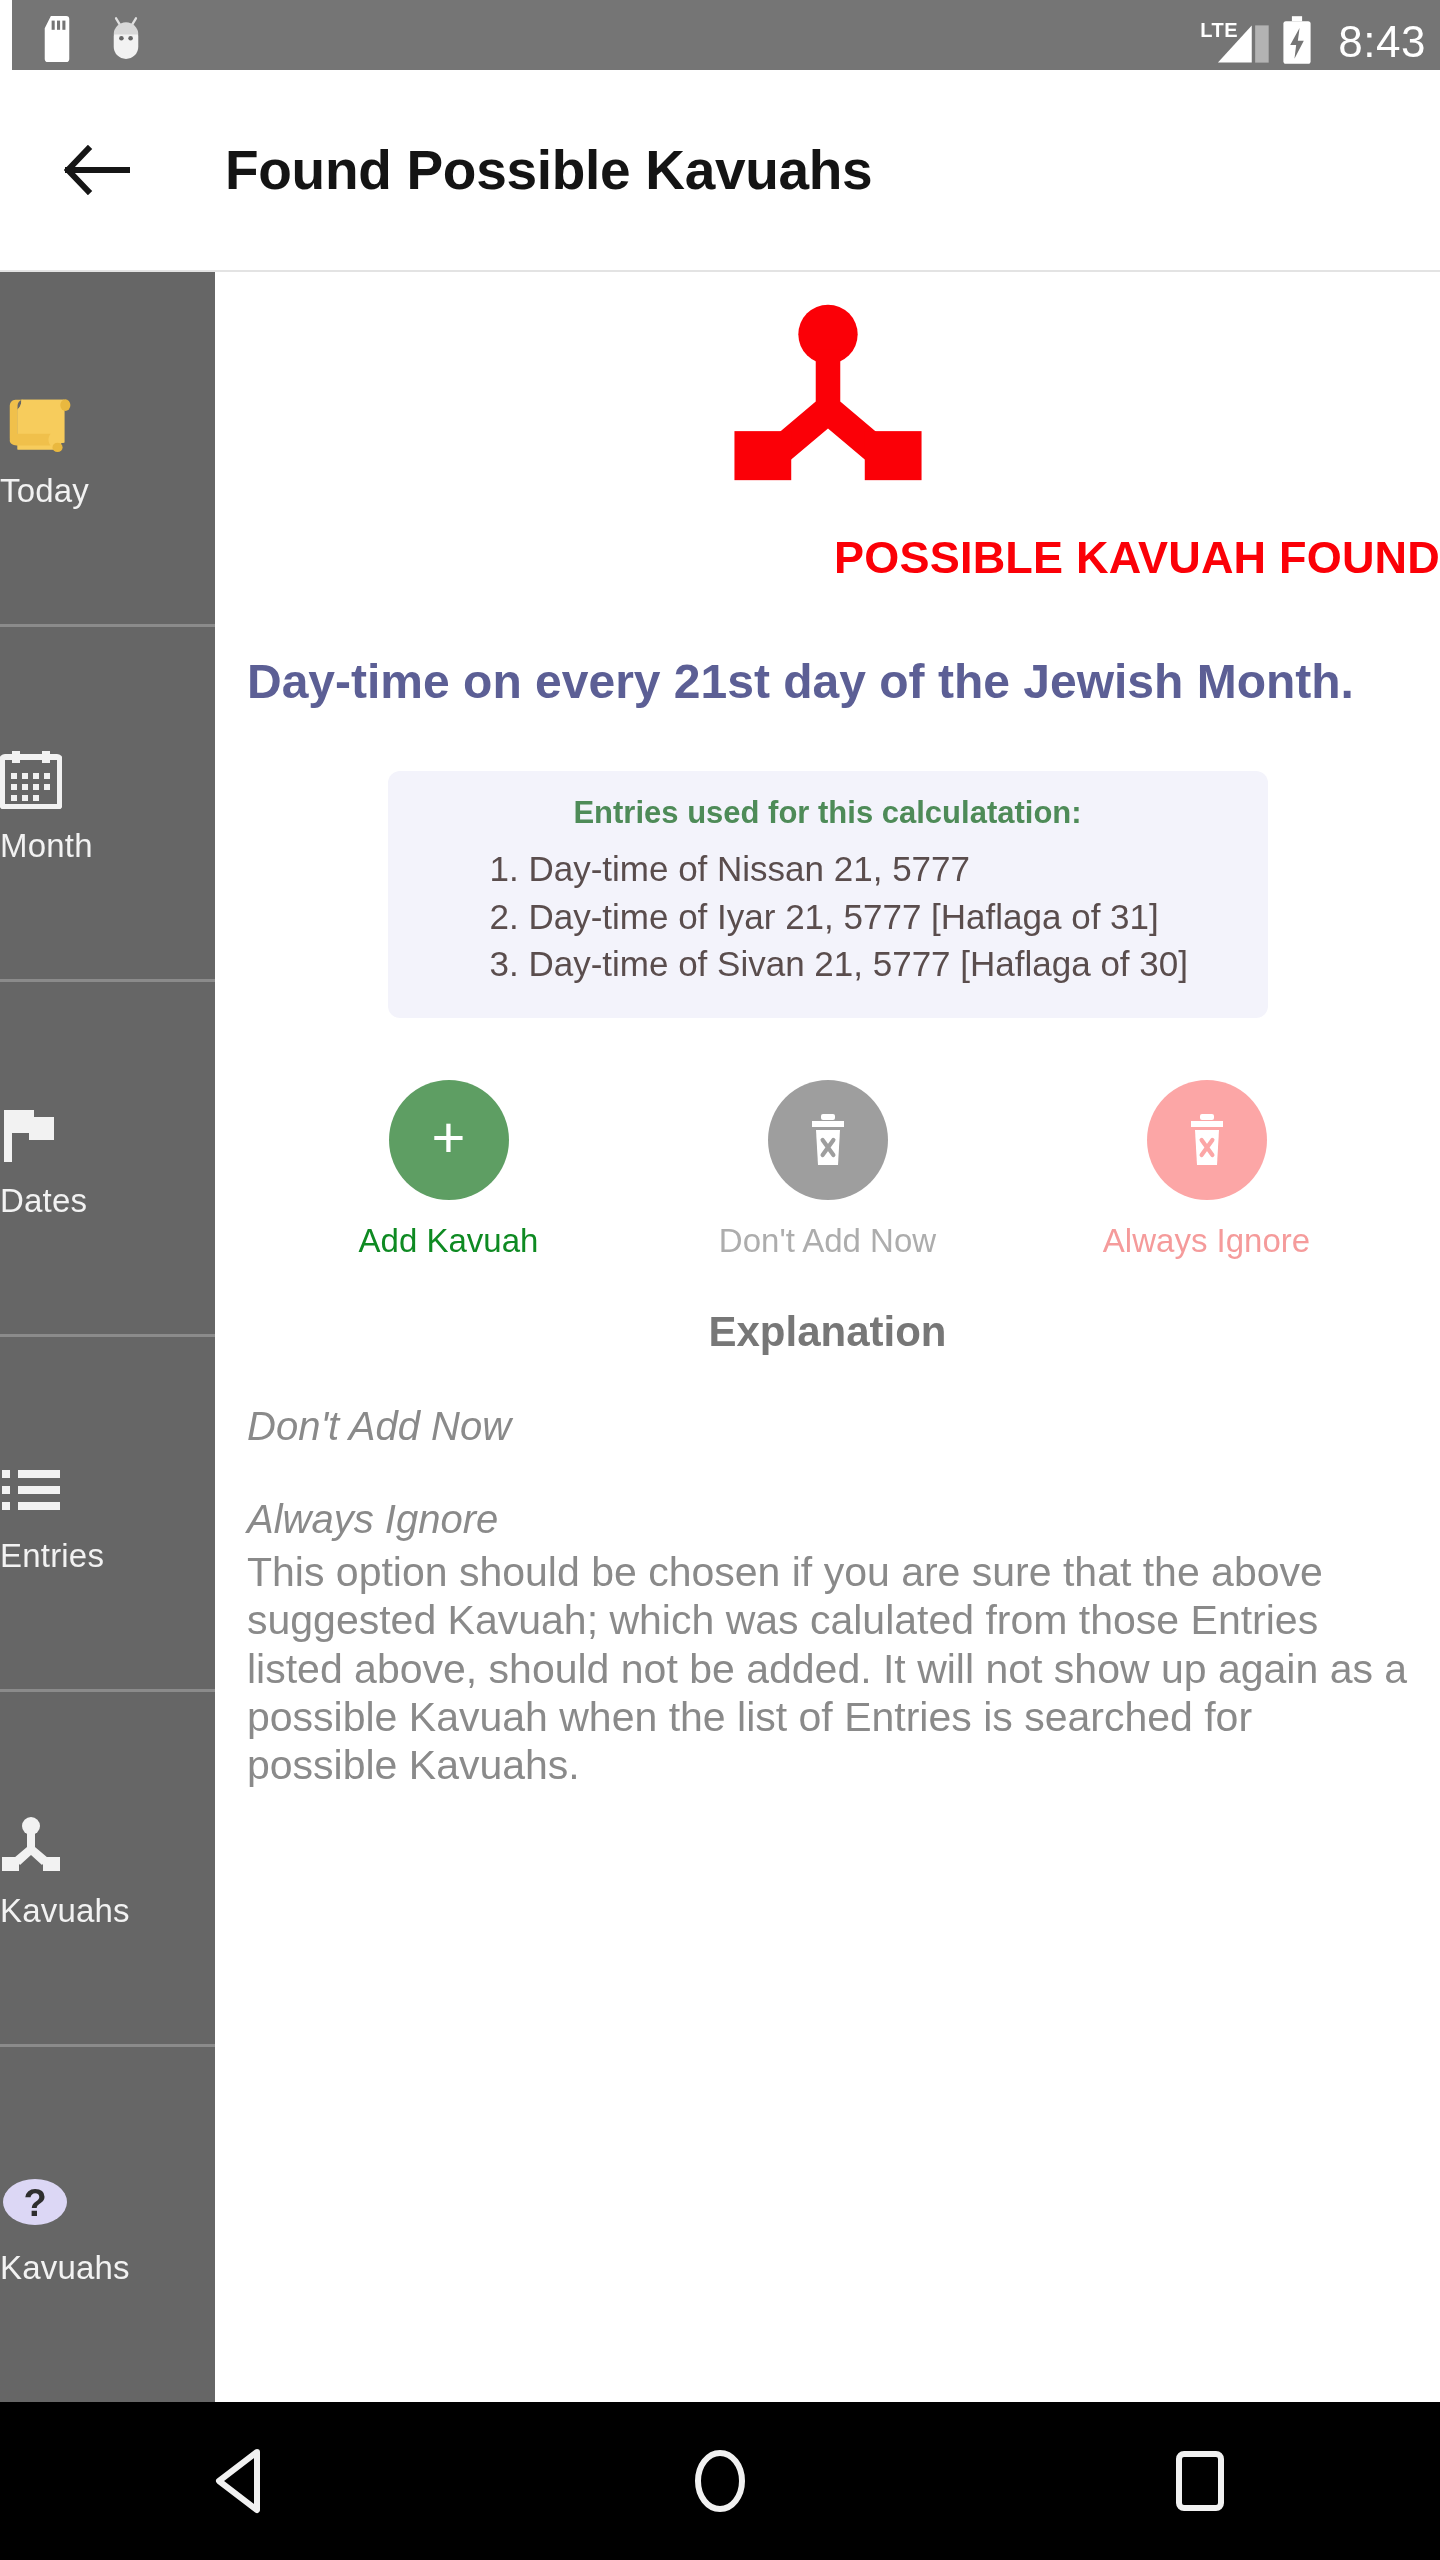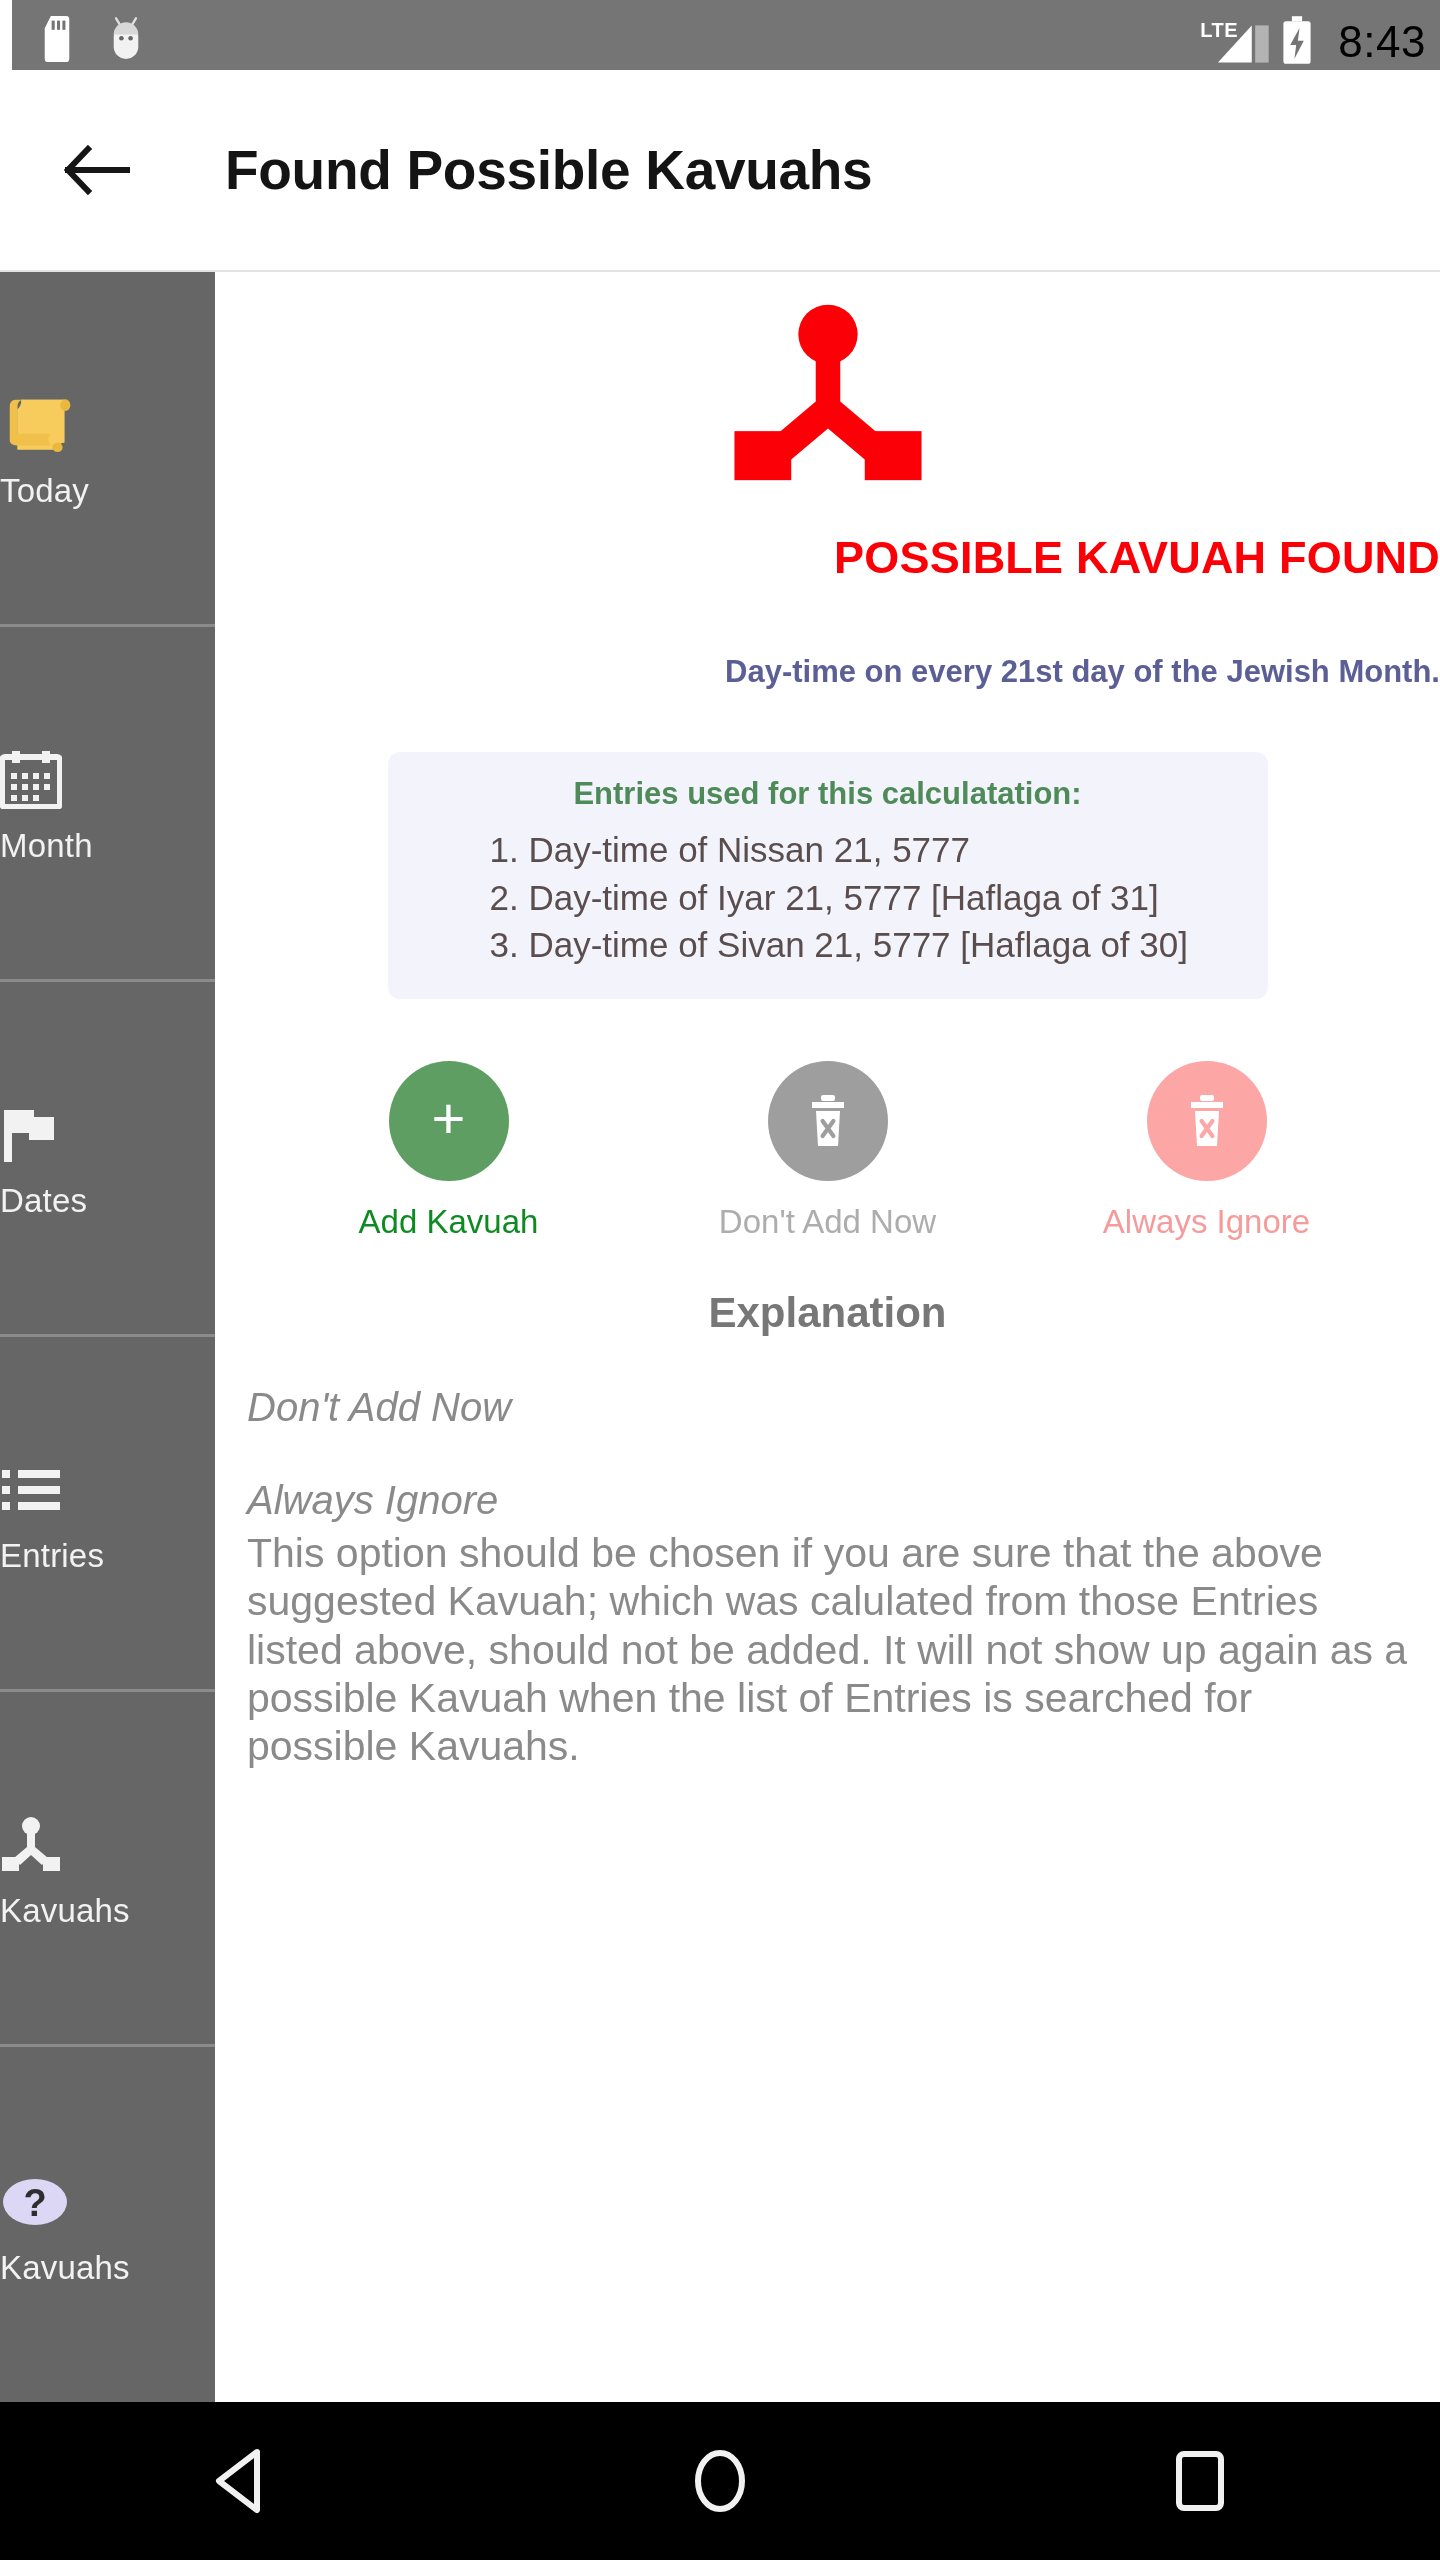--- a/index.html
+++ b/index.html
@@ -19,21 +19,21 @@
   #statusbar {
     position: absolute; left: 12px; top: 0;
     width: 1440px; height: 70px;
     background: #757575;
     display: flex; align-items: flex-start;
     padding: 16px 26px;
   }
   #statusbar .left { display: flex; align-items: center; gap: 28px; }
   #statusbar .right { margin-left: auto; display: flex; align-items: center; gap: 18px; }
   .sb-time {
-    color: #000000; font-size: 44px; font-weight: 400;
+    color: #ffffff; font-size: 44px; font-weight: 400;
     letter-spacing: 0.5px; line-height: 1;
     margin-left: 6px;
   }
   .lte-label {
     color: #ffffff; font-size: 20px; font-weight: 700;
     letter-spacing: 0.5px; line-height: 1;
     position: absolute; left: 0px; top: 0px;
   }
   .lte-wrap { position: relative; width: 62px; height: 44px; }
 
@@ -96,25 +96,26 @@
     display: block;
   }
   .headline {
     text-align: right;
     font-size: 45px; font-weight: 700;
     color: #fb0007;
     letter-spacing: 0.2px;
     margin-top: 42px;
   }
   .subhead {
-    text-align: right;
-    font-size: 31px; font-weight: 700;
+    text-align: left;
+    font-size: 48px; font-weight: 700;
     color: #5c5f95;
     margin-top: 70px;
     letter-spacing: 0px;
+    padding-left: 32px;
   }
 
   
   #entries-card {
     margin: 62px auto 0 auto;
     width: 880px;
     background: #f3f3fb;
     border-radius: 12px;
     padding: 24px 30px 30px 30px;
   }

